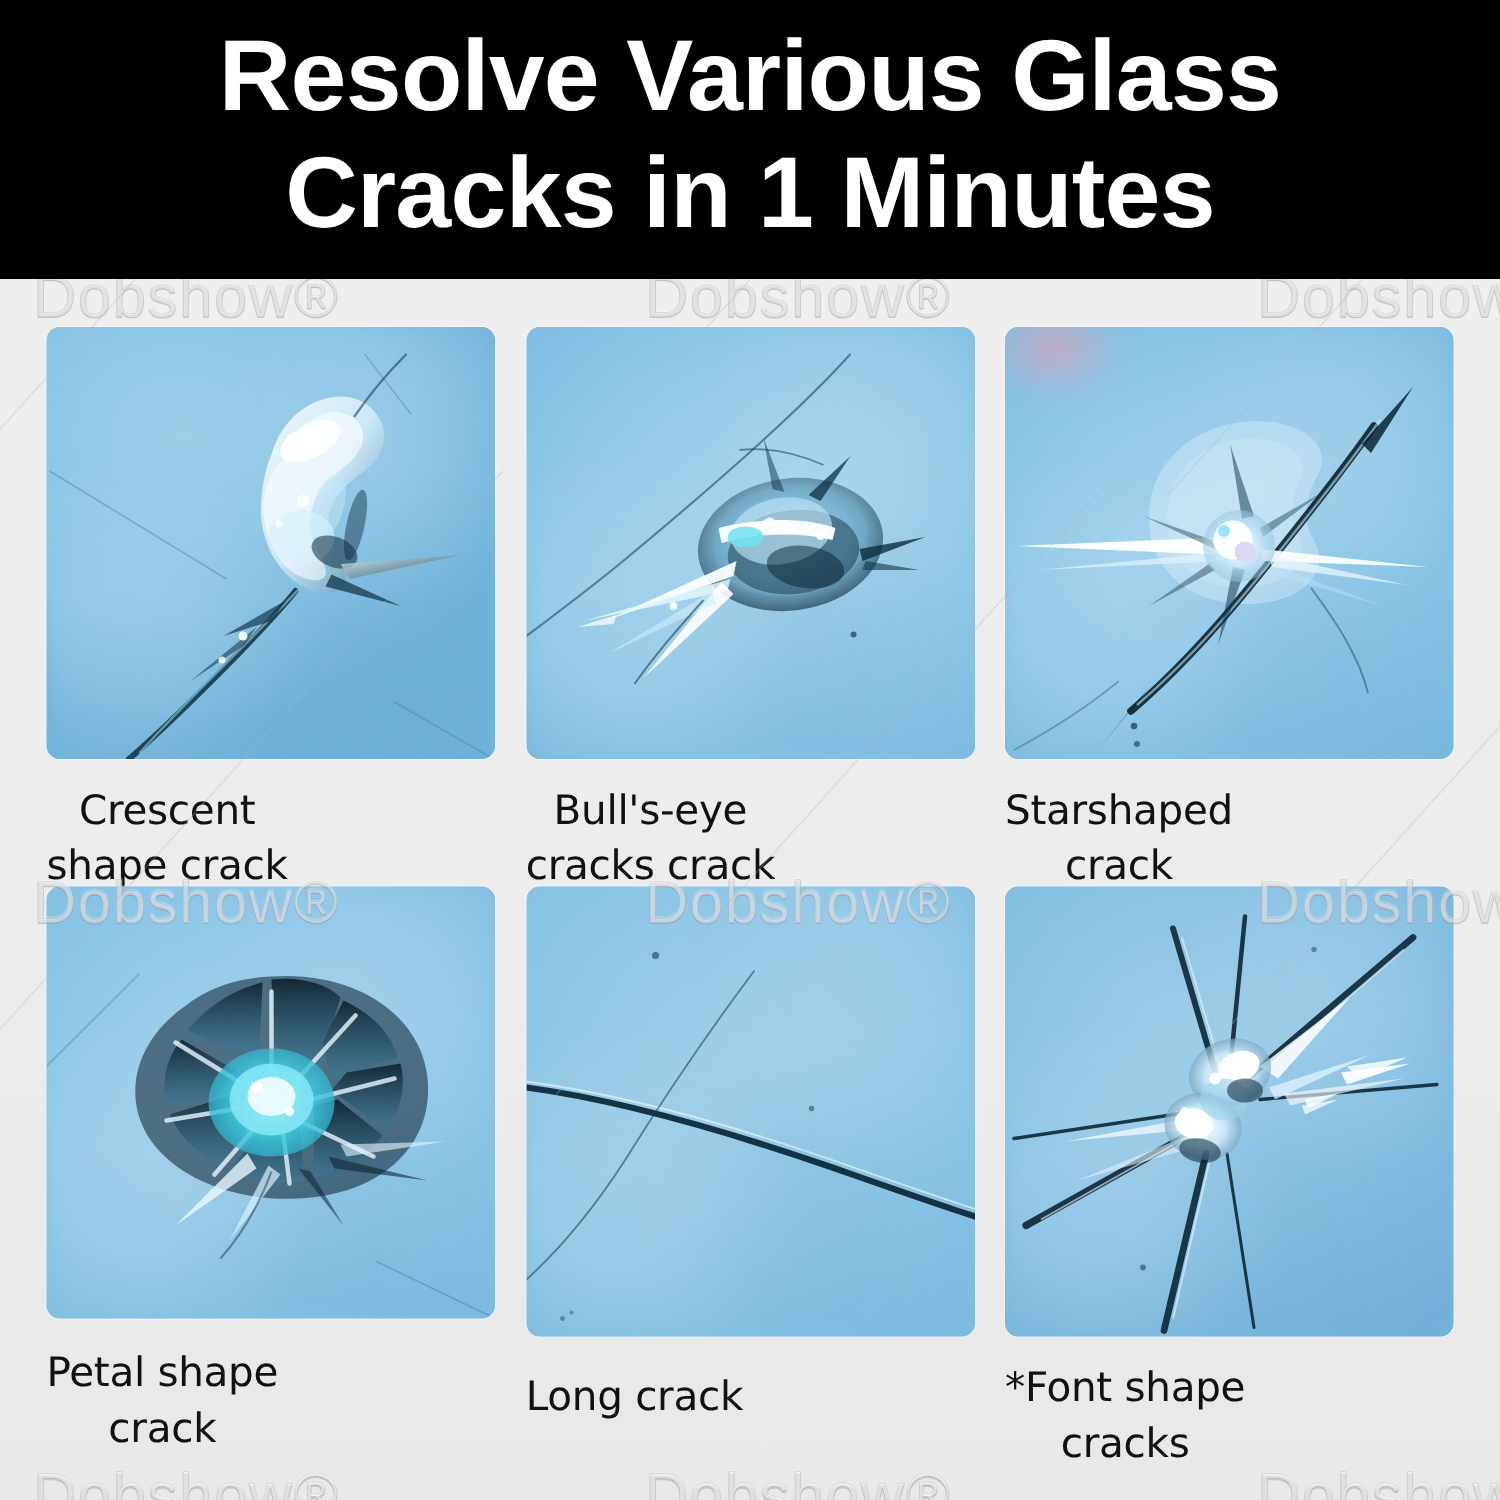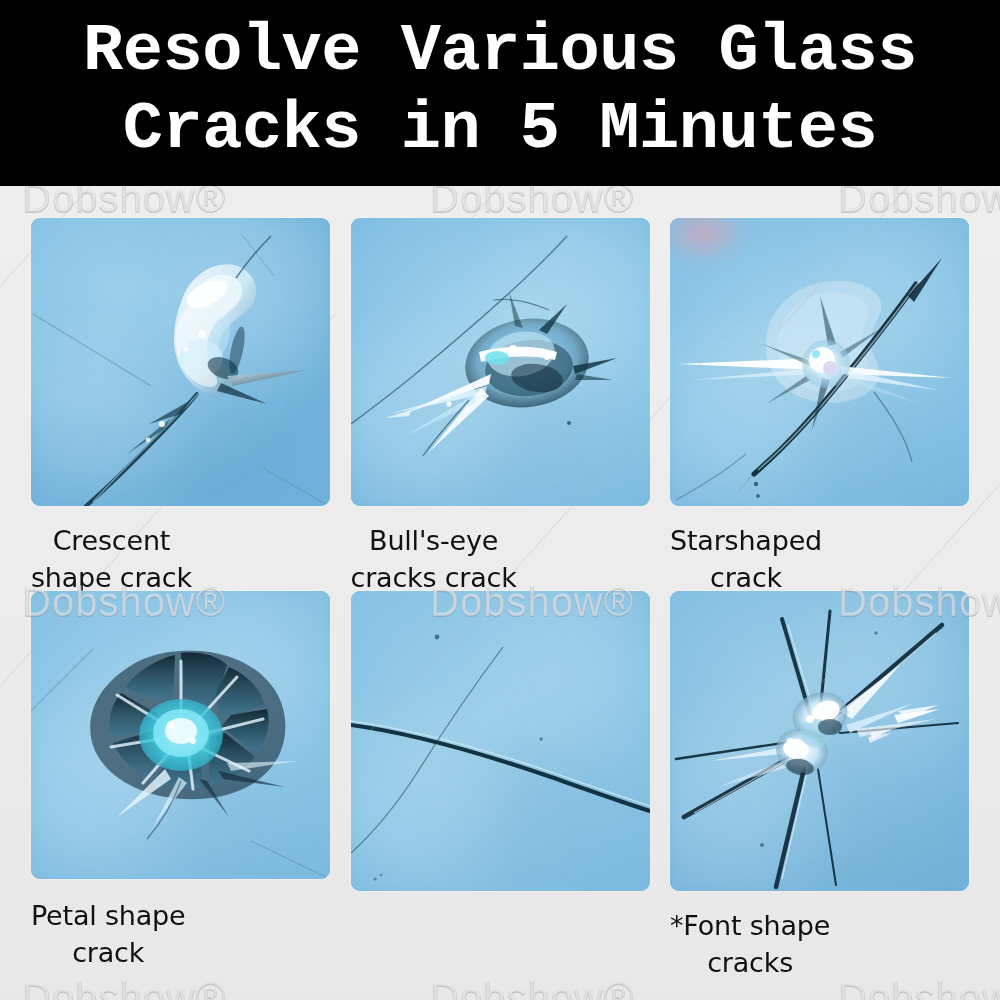--- a/index.html
+++ b/index.html
@@ -63,21 +63,21 @@
     background: #000000;
     z-index: 50;
     overflow: hidden;
   }
   .banner-title {
     position: absolute;
     left: 0; top: 12px;
     width: 1000px;
     text-align: center;
     color: #ffffff;
-    font-family: Liberation Mono, monospace;
+    font-family: Liberation Sans, sans-serif;
     font-weight: bold;
     font-size: 67px;
     line-height: 78px;
     letter-spacing: -0.5px;
   }
   .banner-line { display: block; }
   .banner-line.l2 { letter-spacing: -0.5px; }
 
   
   .grid {
@@ -214,21 +214,21 @@
     <div class="wm-diag" style="left:370px;  top:330px;  width:560px; transform:rotate(-48deg);"></div>
     <div class="wm-diag" style="left:778px;  top:330px;  width:560px; transform:rotate(-48deg);"></div>
     <div class="wm-diag" style="left:-40px;  top:730px;  width:560px; transform:rotate(-48deg);"></div>
     <div class="wm-diag" style="left:370px;  top:730px;  width:560px; transform:rotate(-48deg);"></div>
     <div class="wm-diag" style="left:778px;  top:730px;  width:560px; transform:rotate(-48deg);"></div>
   </div>
 
   <div class="banner">
     <div class="banner-title">
       <span class="banner-line l1">Resolve Various Glass</span>
-      <span class="banner-line l2">Cracks in 5 Minutes</span>
+      <span class="banner-line l2">Cracks in 1 Minutes</span>
     </div>
   </div>
 
   <div class="grid">
 
     <div class="row row1">
 
       <div class="cell">
         <div class="tile t1">
           <div class="glass g1"></div>
@@ -466,20 +466,21 @@
 
               <path d="M152 56 C122 96 92 140 66 182 C44 216 22 242 0 262" stroke="#15394b" stroke-opacity="0.55" stroke-width="1.2" fill="none"></path>
 
               <circle cx="86" cy="46" r="2.4" fill="#163c4e" opacity="0.6"></circle>
               <circle cx="190" cy="148" r="1.8" fill="#163c4e" opacity="0.5"></circle>
               <circle cx="24" cy="288" r="1.6" fill="#163c4e" opacity="0.45"></circle>
               <circle cx="30" cy="284" r="1.3" fill="#163c4e" opacity="0.4"></circle>
             </svg>
           </div>
         </div>
+        <div class="caption c5">Long crack</div>
       </div>
 
       <div class="cell">
         <div class="tile t6">
           <div class="glass g6"></div>
           <div class="mottle"></div>
           <div class="crackimg">
             <svg viewBox="0 0 299 300" preserveAspectRatio="none">
               <defs>
                 <radialGradient id="c6core" cx="0.5" cy="0.5" r="0.6">

